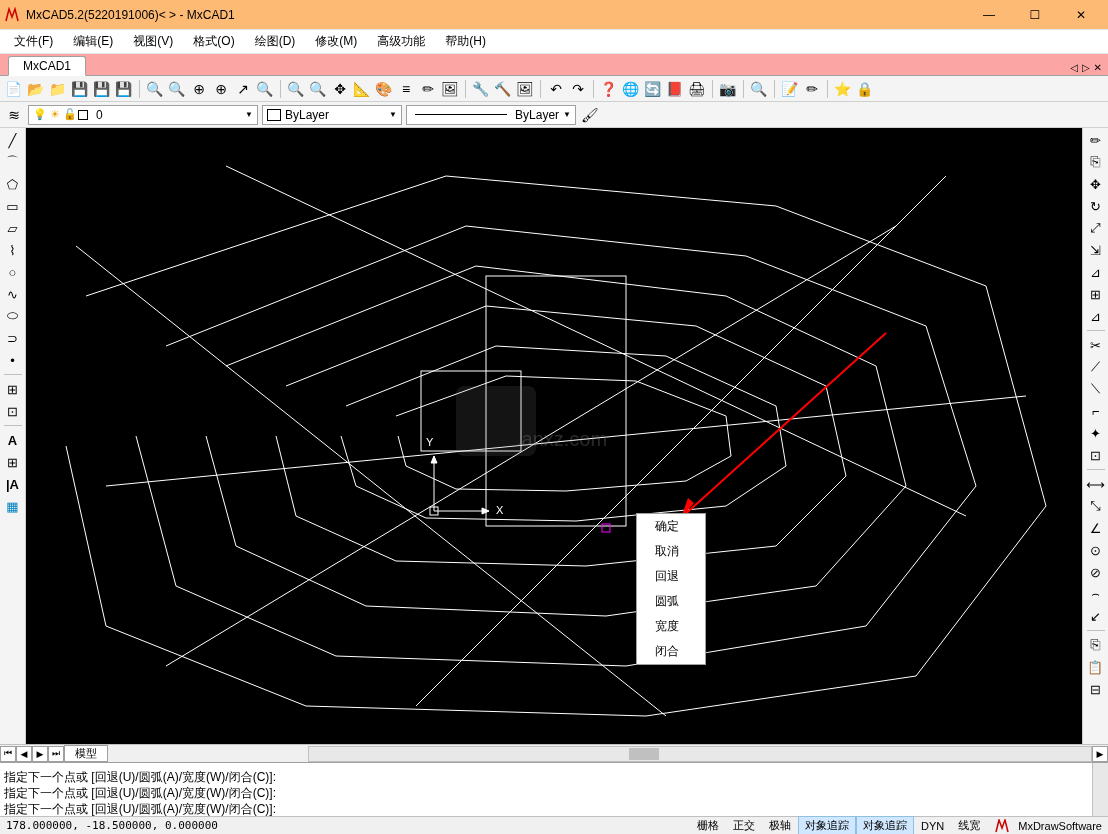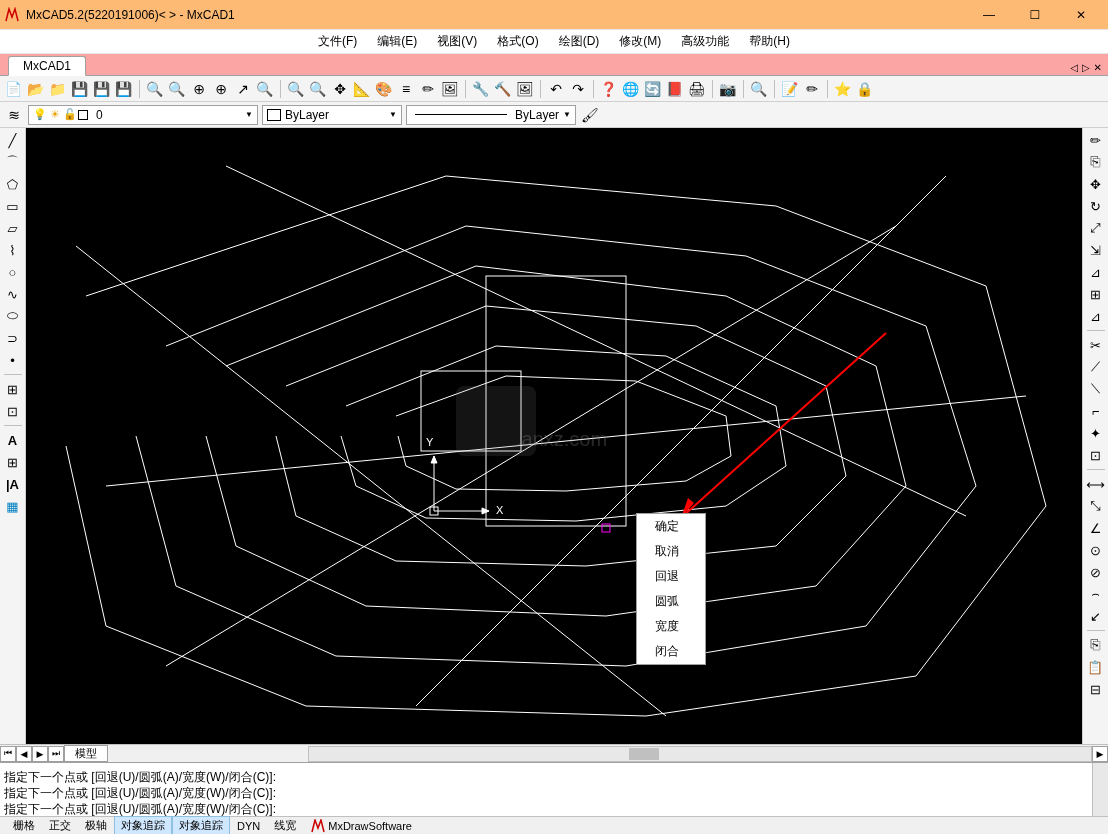--- a/index.html
+++ b/index.html
@@ -5,21 +5,21 @@
 * { box-sizing: border-box; margin: 0; padding: 0; font-family: "Microsoft YaHei", SimSun, Arial, sans-serif; }
 body { width: 1108px; height: 834px; background: #fff; overflow: hidden; font-size: 12px; position: relative; }
 
 
 .titlebar { height: 30px; background: #fdba74; display: flex; align-items: center; padding: 0 4px; border-bottom: 1px solid #e5e5e5; }
 .titlebar .icon { width: 16px; height: 16px; margin-right: 6px; }
 .titlebar .title { flex: 1; color: #000; font-size: 12px; }
 .titlebar .win-btn { width: 46px; height: 28px; display: flex; align-items: center; justify-content: center; cursor: pointer; }
 
 
-.menubar { height: 24px; display: flex; align-items: center; padding: 0 4px; background: #fff; border-bottom: 1px solid #e5e5e5; justify-content: center; }
+.menubar { height: 24px; display: flex; align-items: center; padding: 0 4px; background: #fff; border-bottom: 1px solid #e5e5e5; }
 .menubar .menu { padding: 2px 10px; cursor: pointer; font-size: 12px; }
 
 
 .doctab-row { height: 22px; display: flex; align-items: flex-end; background: #fca5a5; border-bottom: 1px solid #a0a0a0; padding-left: 8px; position: relative; }
 .doctab { background: #fff; border: 1px solid #a0a0a0; border-bottom: 1px solid #fff; padding: 2px 14px; font-size: 12px; border-radius: 3px 3px 0 0; position: relative; top: 1px; }
 .doctab-ctrl { position: absolute; right: 6px; bottom: 2px; font-size: 10px; display: flex; gap: 4px; }
 
 
 .toolbar { height: 26px; display: flex; align-items: center; padding: 2px 4px; gap: 2px; background: #f4f4f4; border-bottom: 1px solid #d0d0d0; }
 .tb-btn { width: 20px; height: 20px; display: flex; align-items: center; justify-content: center; cursor: pointer; font-size: 14px; }
@@ -57,21 +57,21 @@
 
 .cmd-area { height: 54px; background: #fff; border-top: 1px solid #a0a0a0; font-family: SimSun, monospace; font-size: 12px; padding: 6px 4px; overflow: hidden; position: relative; }
 .cmd-line { line-height: 16px; white-space: nowrap; }
 .cmd-scroll { position: absolute; right: 0; top: 0; bottom: 0; width: 16px; background: #e8e8e8; border-left: 1px solid #c0c0c0; }
 
 
 .statusbar { height: 18px; background: #f0f0f0; border-top: 1px solid #c0c0c0; display: flex; align-items: center; padding: 0 6px; font-size: 11px; }
 .statusbar .coords { flex: 1; font-family: SimSun, monospace; }
 .statusbar .sbtn { padding: 1px 6px; border: 1px solid transparent; cursor: pointer; }
 .statusbar .sbtn.active { background: #d0e8ff; border: 1px solid #90c0e0; }
-.statusbar .brand { margin-left: 8px; display: flex; align-items: center; gap: 3px; }
+.statusbar .brand { margin-left: 8px; display: flex; align-items: center; gap: 9px; }
 
 .layer-icons { display: flex; align-items: center; gap: 1px; }
 .li { width: 14px; height: 14px; display: flex; align-items: center; justify-content: center; font-size: 11px; }
 .red-arrow { position: absolute; z-index: 50; }
 </style>
 </head>
 <body>
 
 <div class="titlebar">
   <span class="icon">
@@ -310,20 +310,21 @@
 </div>
 
 <div class="cmd-area">
   <div class="cmd-line">指定下一个点或 [回退(U)/圆弧(A)/宽度(W)/闭合(C)]:</div>
   <div class="cmd-line">指定下一个点或 [回退(U)/圆弧(A)/宽度(W)/闭合(C)]:</div>
   <div class="cmd-line">指定下一个点或 [回退(U)/圆弧(A)/宽度(W)/闭合(C)]:</div>
   <div class="cmd-scroll"></div>
 </div>
 
 <div class="statusbar">
+  <span class="coords">178.000000,  -18.500000,  0.000000</span>
   <span class="sbtn">栅格</span>
   <span class="sbtn">正交</span>
   <span class="sbtn">极轴</span>
   <span class="sbtn active">对象追踪</span>
   <span class="sbtn active">对象追踪</span>
   <span class="sbtn">DYN</span>
   <span class="sbtn">线宽</span>
   <span class="brand">
     <svg width="14" height="14">
         <path d="M1 13 L4 1 L7 9 L10 1 L13 13" stroke="#c00" stroke-width="1.5" fill="none"></path>

